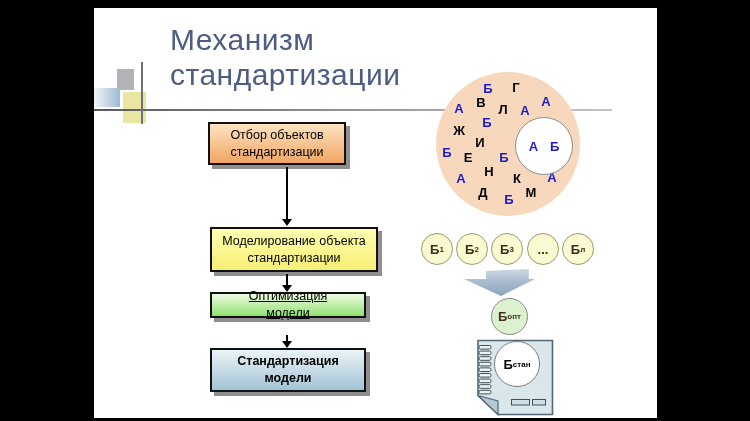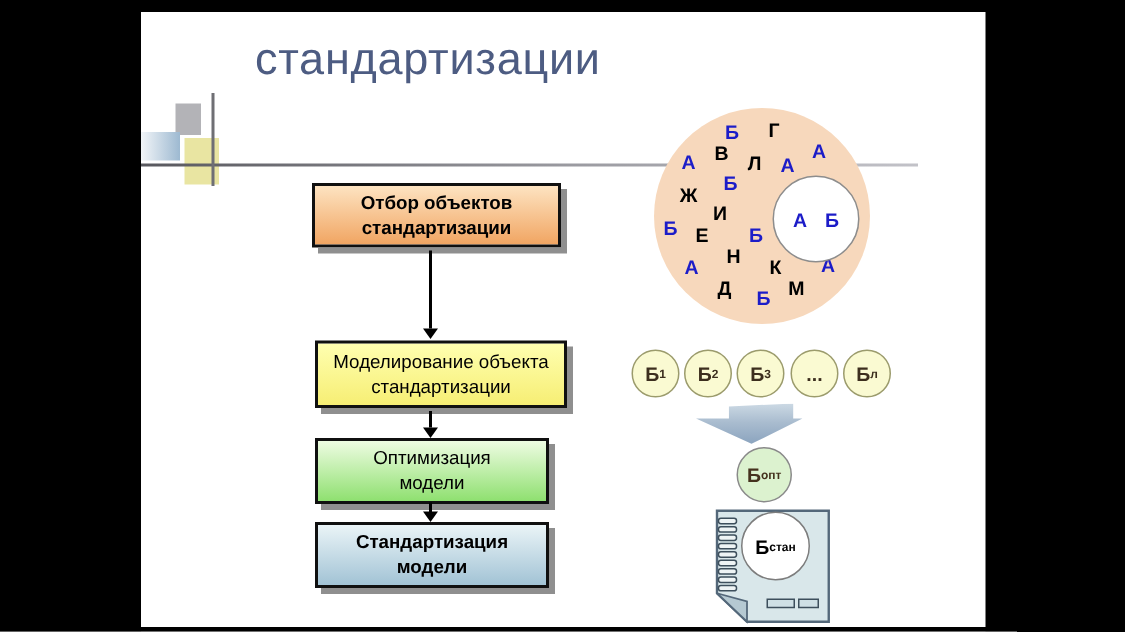--- a/index.html
+++ b/index.html
@@ -27,23 +27,23 @@
   .title { position:absolute; left:170px; top:22px; color:#4d5c82;
            font-size:30px; line-height:35px; letter-spacing:0.5px; }
   .title span { display:block; }
 
   
   .flow-box {
     position:absolute; border:2px solid #101010; box-shadow:4px 4px 0 #8f8f8f;
     display:flex; align-items:center; justify-content:center; text-align:center;
     font-size:12.5px; line-height:17px; color:#000; white-space:pre-line;
   }
-  .box-0 { left:208px; top:122px; width:166px; height:43px;font-weight:bold; }
+  .box-0 { left:208px; top:122px; width:138px; height:43px; }
   .box-1 { left:210px; top:227px; width:168px; height:45px; }
-  .box-2 { left:210px; top:292px; width:156px; height:44px; }
+  .box-2 { left:210px; top:292px; width:156px; height:26px;text-decoration:underline; }
   .box-3 { left:210px; top:348px; width:156px; height:44px;font-weight:bold; }
 
   .conn-line { position:absolute; left:286px; width:2px; background:#000; }
   .conn-head { position:absolute; left:282px; width:0; height:0;
                border-left:5px solid transparent; border-right:5px solid transparent;
                border-top:7px solid #000; }
   .c1l { top:167px; height:52px; }  .c1h { top:219px; }
   .c2l { top:274px; height:11px; }  .c2h { top:285px; }
   .c3l { top:335px; height:7px;  }  .c3h { top:341px; }
 
@@ -83,20 +83,21 @@
 
 <div class="stage">
 
   <div class="deco-sq deco-gray"></div>
   <div class="deco-sq deco-blue"></div>
   <div class="deco-sq deco-yellow"></div>
   <div class="deco-hline"></div>
   <div class="deco-vline"></div>
 
   <div class="title" style="color: rgb(77, 92, 130);">
+    <span>Механизм</span>
     <span>стандартизации</span>
   </div>
 
   <div class="flow-box box-0" style="background: linear-gradient(rgb(253, 227, 193), rgb(241, 165, 98));">Отбор объектов
 стандартизации</div>
   <div class="flow-box box-1" style="background: linear-gradient(rgb(255, 255, 176), rgb(246, 238, 116));">Моделирование объекта
 стандартизации</div>
   <div class="flow-box box-2" style="background: linear-gradient(rgb(238, 252, 226), rgb(143, 224, 112));">Оптимизация
 модели</div>
   <div class="flow-box box-3" style="background: linear-gradient(rgb(234, 244, 247), rgb(162, 195, 213));">Стандартизация

